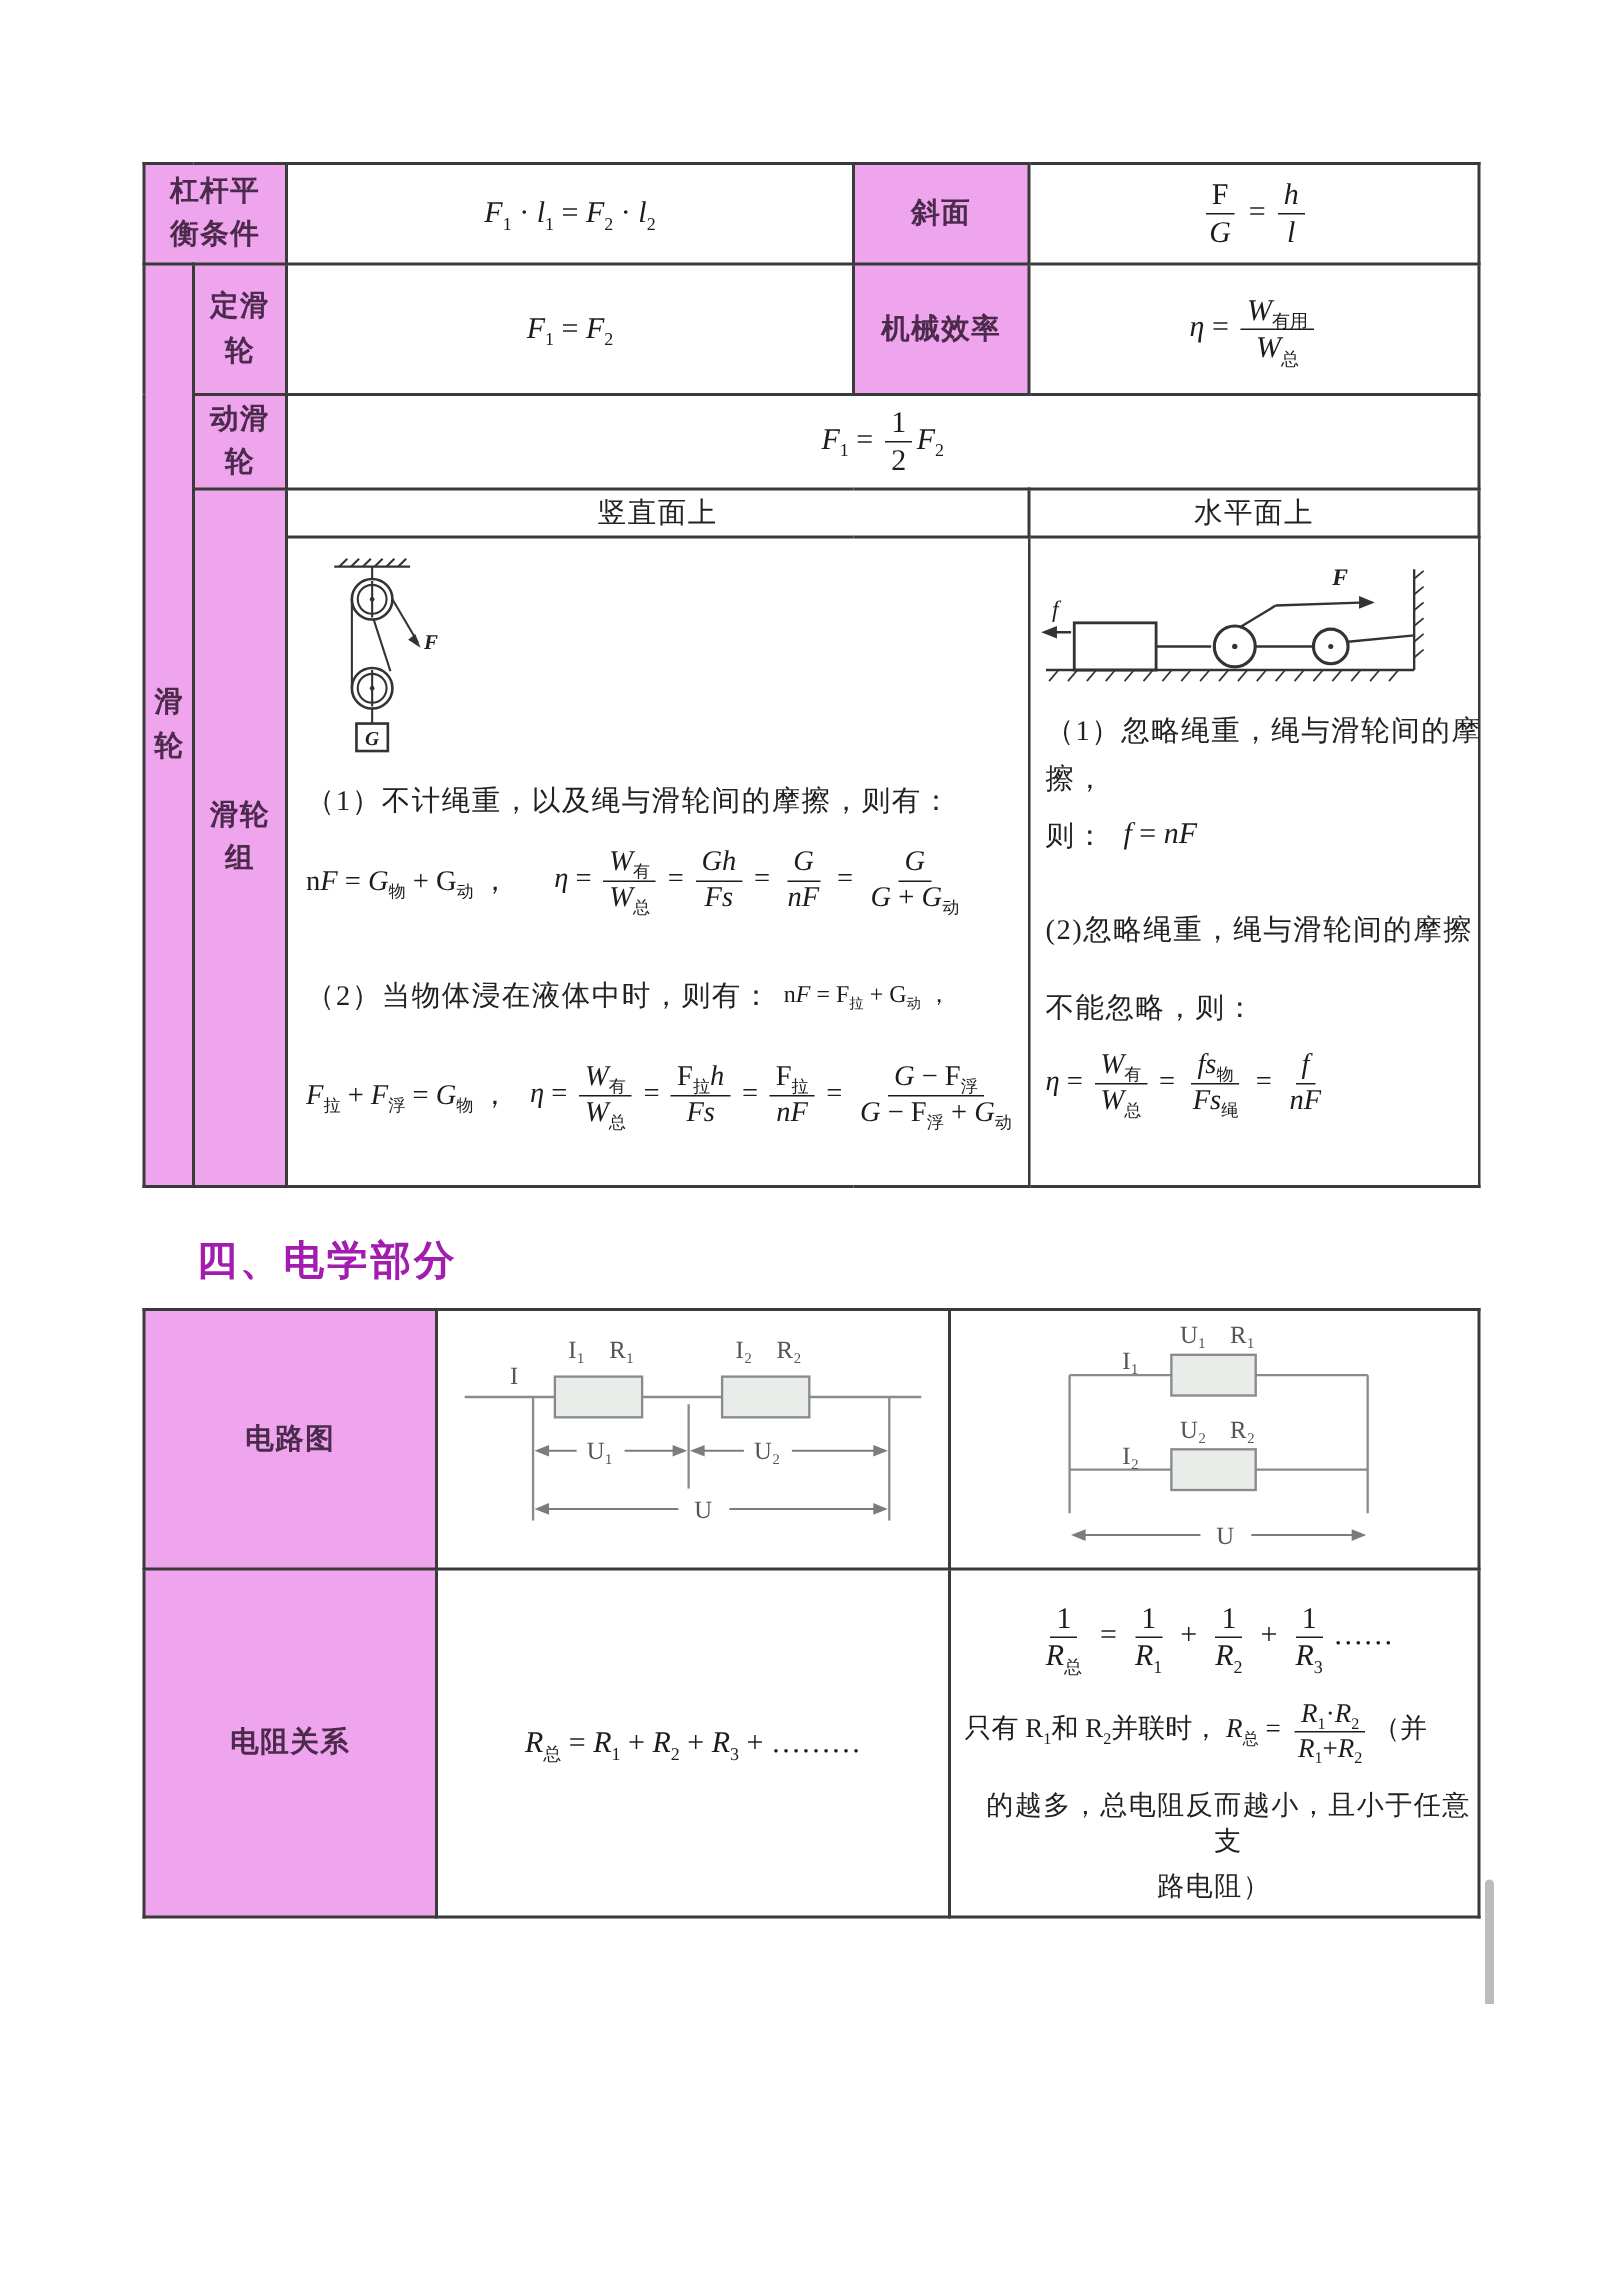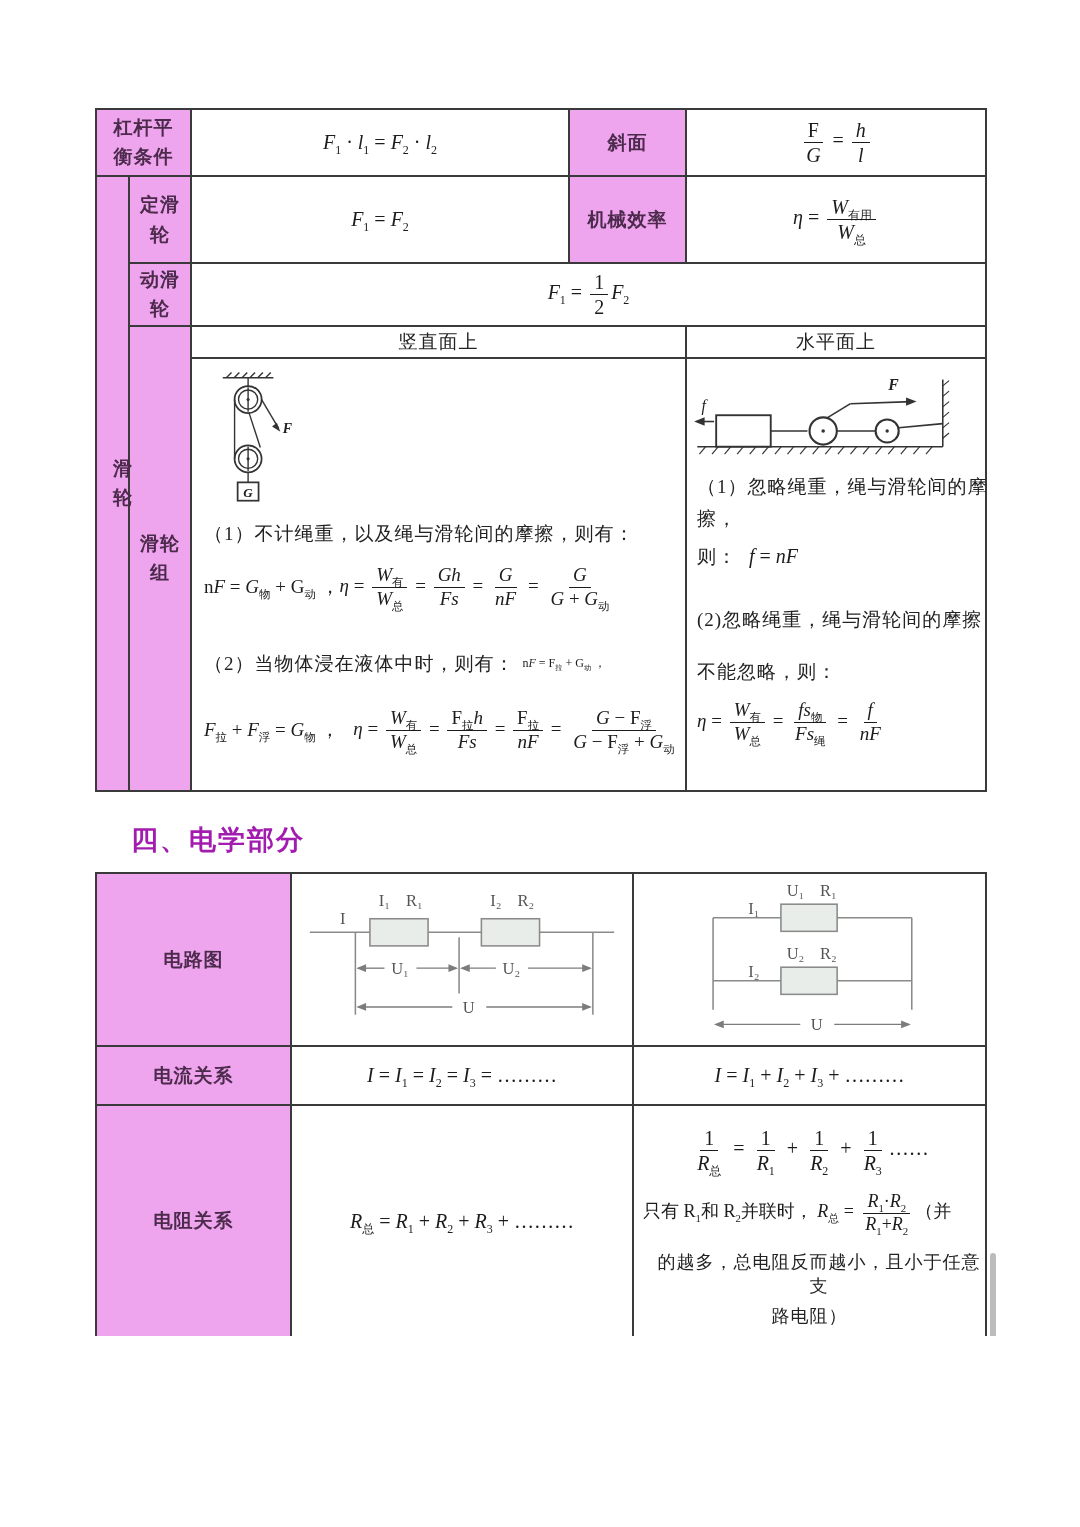--- a/index.html
+++ b/index.html
@@ -52,21 +52,21 @@
       <td class="pink cn">斜面</td>
       <td class="math"><span class="frac">
               <span class="num">F</span>
               <span class="den"><span class="vit">G</span></span>
             </span> = <span class="frac">
               <span class="num"><span class="vit">h</span></span>
               <span class="den"><span class="vit">l</span></span>
             </span></td>
     </tr>
     <tr style="height:87px">
-      <td rowspan="4" class="pink cn" style="padding:16px;">滑轮</td>
+      <td rowspan="4" class="pink cn" style="padding:6px;">滑轮</td>
       <td class="pink cn">定滑轮</td>
       <td class="math"><span class="vit">F</span><sub class="msub">1</sub> = <span class="vit">F</span><sub class="msub">2</sub></td>
       <td class="pink cn">机械效率</td>
       <td class="math"><span class="vit">η</span> = <span class="frac">
               <span class="num"><span class="vit">W</span><sub class="msub">有用</sub></span>
               <span class="den"><span class="vit">W</span><sub class="msub">总</sub></span>
             </span></td>
     </tr>
     <tr style="height:58px">
       <td class="pink cn">动滑轮</td>
@@ -105,39 +105,39 @@
             <line x1="45" y1="89" x2="45" y2="117"></line>
             <line x1="45" y1="118.5" x2="45" y2="130"></line>
             <rect x="33" y="130" width="24" height="21" stroke-width="2"></rect>
           </g>
           <circle cx="45" cy="35" r="1.8" fill="#333"></circle>
               <circle cx="45" cy="103" r="1.8" fill="#333"></circle>
           <text x="90" y="73" font-size="16" font-style="italic" font-weight="bold" fill="#222" text-anchor="middle">F</text>
           <text x="45" y="146.5" font-size="15" font-style="italic" font-weight="bold" fill="#222" text-anchor="middle">G</text>
         </svg>
         <div class="abs cntext" style="left:12px;top:162px;">（1）不计绳重，以及绳与滑轮间的摩擦，则有：</div>
-        <div class="abs flexrow" style="left:12px;top:205px;gap:0;">
+        <div class="abs flexrow" style="left:12px;top:205px;gap:30px;">
           <span class="math" style="font-size:19px;">n<span class="vit">F</span> = <span class="vit">G</span><sub class="msub">物</sub> + G<sub class="msub">动</sub> ，</span>
           <span class="math" style="font-size:19px;"><span class="vit">η</span> = <span class="frac">
                   <span class="num"><span class="vit">W</span><sub class="msub">有</sub></span>
                   <span class="den"><span class="vit">W</span><sub class="msub">总</sub></span>
                 </span> = <span class="frac">
                   <span class="num"><span class="vit">Gh</span></span>
                   <span class="den"><span class="vit">Fs</span></span>
                 </span> = <span class="frac">
                   <span class="num"><span class="vit">G</span></span>
                   <span class="den"><span class="vit">nF</span></span>
                 </span> = <span class="frac">
                   <span class="num"><span class="vit">G</span></span>
                   <span class="den"><span class="vit">G</span> + <span class="vit">G</span><sub class="msub">动</sub></span>
                 </span></span>
         </div>
         <div class="abs flexrow" style="left:12px;top:292px;gap:8px;">
           <span class="cntext">（2）当物体浸在液体中时，则有：</span>
-          <span class="math" style="font-size:12px;">n<span class="vit">F</span> = F<sub class="msub">拉</sub> + G<sub class="msub">动</sub> ，</span>
+          <span class="math" style="font-size:16px;">n<span class="vit">F</span> = F<sub class="msub">拉</sub> + G<sub class="msub">动</sub> ，</span>
         </div>
         <div class="abs flexrow" style="left:12px;top:348px;gap:14px;">
           <span class="math" style="font-size:19px;"><span class="vit">F</span><sub class="msub">拉</sub> + <span class="vit">F</span><sub class="msub">浮</sub> = <span class="vit">G</span><sub class="msub">物</sub> ，</span>
           <span class="math" style="font-size:19px;"><span class="vit">η</span> = <span class="frac">
                   <span class="num"><span class="vit">W</span><sub class="msub">有</sub></span>
                   <span class="den"><span class="vit">W</span><sub class="msub">总</sub></span>
                 </span> = <span class="frac">
                   <span class="num">F<sub class="msub">拉</sub><span class="vit">h</span></span>
                   <span class="den"><span class="vit">Fs</span></span>
                 </span> = <span class="frac">
@@ -294,25 +294,20 @@
             <text x="150" y="18">U₁</text>
             <text x="184" y="18">R₁</text>
             <text x="107" y="101">I₂</text>
             <text x="150" y="83">U₂</text>
             <text x="184" y="83">R₂</text>
             <text x="172" y="156">U</text>
           </g>
         </svg>
       </td>
     </tr>
-    <tr style="height:59px">
-      <td class="pink cn">电流关系</td>
-      <td class="math"><span class="vit">I</span> = <span class="vit">I</span><sub class="msub">1</sub> = <span class="vit">I</span><sub class="msub">2</sub> = <span class="vit">I</span><sub class="msub">3</sub> = ………</td>
-      <td class="math"><span class="vit">I</span> = <span class="vit">I</span><sub class="msub">1</sub> + <span class="vit">I</span><sub class="msub">2</sub> + <span class="vit">I</span><sub class="msub">3</sub> + ………</td>
-    </tr>
     <tr style="height:232px">
       <td class="pink cn">电阻关系</td>
       <td class="math"><span class="vit">R</span><sub class="msub">总</sub> = <span class="vit">R</span><sub class="msub">1</sub> + <span class="vit">R</span><sub class="msub">2</sub> + <span class="vit">R</span><sub class="msub">3</sub> + ………</td>
       <td class="rescell">
         <div class="rescol">
           <div class="math" style="font-size:20px;margin-top:4px;"><span class="frac">
                   <span class="num">1</span>
                   <span class="den"><span class="vit">R</span><sub class="msub">总</sub></span>
                 </span> = <span class="frac">
                   <span class="num">1</span>

